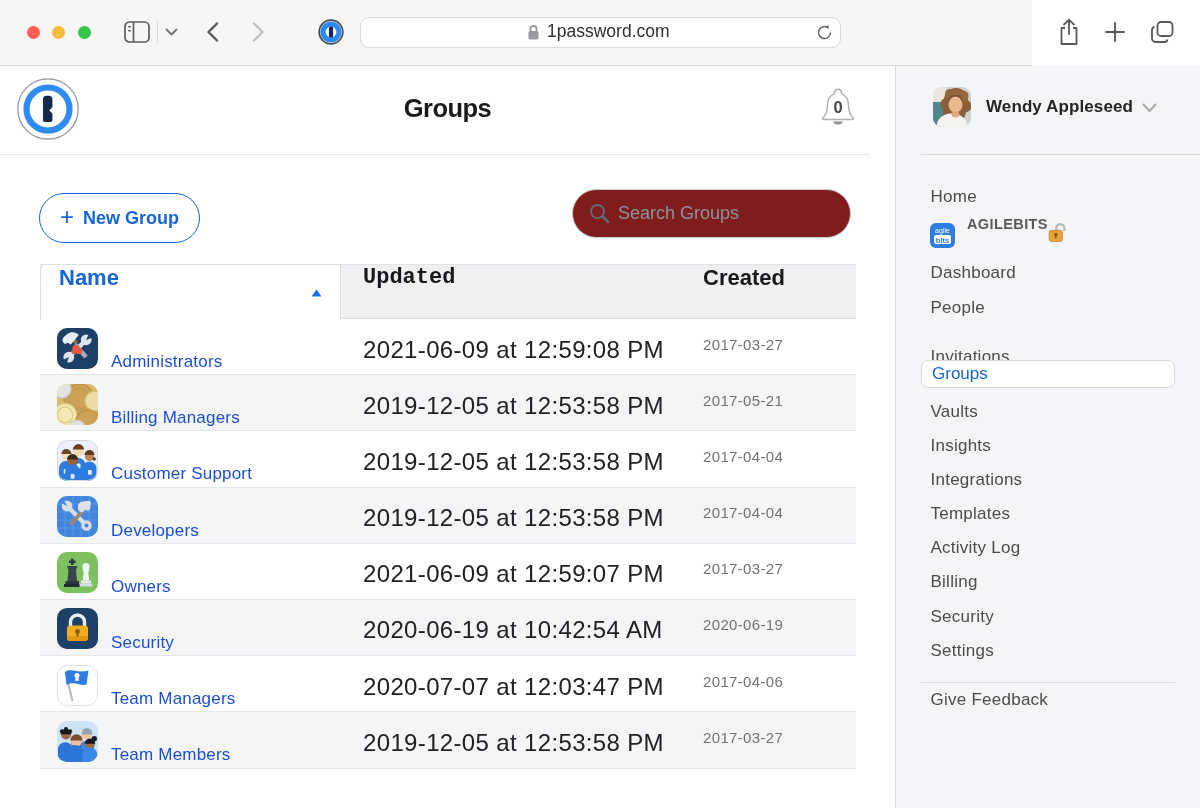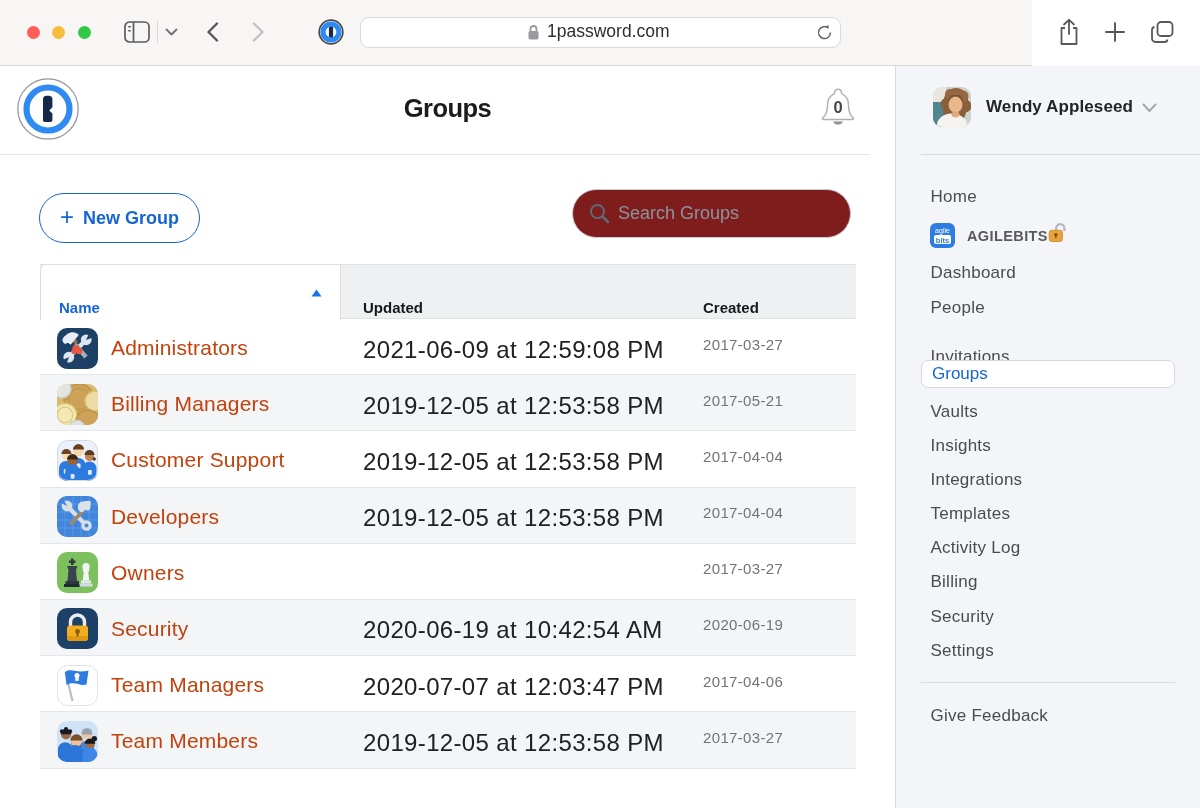--- a/index.html
+++ b/index.html
@@ -13,26 +13,26 @@
   #mdivider { position:absolute; left:0; top:88px; width:870px; height:1px; background:#e8e8ea; }
   #title { position:absolute; left:0; top:27.5px; width:895px; text-align:center; font-size:25.5px; font-weight:bold; color:#1a1b1d; letter-spacing:-0.55px; }
   #newgroup { position:absolute; left:39px; top:127px; width:161px; height:50px; border:1.5px solid #1565d5; border-radius:25px; color:#1565d5; font-size:18px; font-weight:bold; display:flex; align-items:center; justify-content:center; }
   #newgroup .plus { font-weight:400; font-size:24px; margin-right:9px; margin-top:-2px; }
   #search { position:absolute; left:572px; top:123px; width:279px; height:49px; border:1px solid #c9ccd1; border-radius:25px; background:#7f1d1d; display:flex; align-items:center; }
   #search .ph { color:#8d939c; font-size:18px; margin-left:8px; }
   
   #table { position:absolute; left:40px; top:198px; width:816px; }
   #thead { position:relative; height:55px; background:#eef0f2; border-top:1px solid #e0e2e5; border-bottom:1px solid #e0e2e5; }
   #namecell { position:absolute; left:0; top:-1px; width:301px; height:56px; background:#fff; border:1px solid #dcdee2; border-bottom:none; border-radius:6px 0 0 0; }
-  .hlabel { font-size:15px; font-weight:bold; color:#17181a; position:absolute; top:34px; }
+  .hlabel { font-size:22px; font-weight:bold; color:#17181a; position:absolute; top:0; }
   #namecell .hlabel { color:#1565d5; left:18px; }
   .row { position:relative; height:56.2px; border-bottom:1px solid #e5e6e9; }
   .row.alt { background:#f4f5f7; }
   .row .icon { position:absolute; left:17px; top:8.5px; }
-  .row .name { position:absolute; left:71px; top:17px; font-size:21px; letter-spacing:0.2px; color:#c2410c; }
+  .row .name { position:absolute; left:71px; top:33px; font-size:17px; letter-spacing:0.2px; color:#1d4ed8; }
   .row .upd { position:absolute; left:323px; top:16.5px; font-size:24px; letter-spacing:0.35px; color:#202124; }
   .row .cre { position:absolute; left:663px; top:16.5px; font-size:15px; letter-spacing:0.35px; color:#737373; }
   
   #side { position:absolute; left:895px; top:66px; width:320px; height:742px; background:#f4f5f8; border-left:1px solid #d8d9db; }
   #sdivider1 { position:absolute; left:25px; top:88px; width:280px; height:1px; background:#d9dadd; }
   #sdivider2 { position:absolute; left:25px; top:616px; width:254px; height:1px; background:#dcdde1; }
   .sitem { position:absolute; left:34.5px; font-size:17px; letter-spacing:0.25px; color:#4b4c50; }
   #wendy { position:absolute; left:90px; top:31px; font-size:17px; font-weight:bold; letter-spacing:0.1px; color:#232427; }
   #groupspill { position:absolute; left:25px; top:294px; width:254px; height:28px; background:#fff; border:1px solid #d5d7db; border-radius:7px; }
   #groupspill span { position:absolute; left:10px; top:3px; font-size:17px; color:#1565d5; }
@@ -114,21 +114,21 @@
   </div>
 
   <div id="table">
     <div id="thead">
       <div id="namecell">
           <span class="hlabel">Name</span>
         <svg style="position:absolute; left:270px; top:24px;" width="11" height="8" viewBox="0 0 11 8">
             <path d="M5.5,0.5 L10.5,7.5 H0.5 Z" fill="#1a73e8"></path>
           </svg>
       </div>
-      <span class="hlabel" style="left:323px;">Updated</span>
+      <span class="hlabel" style="left:323px;font-family:Liberation Mono, monospace;">Updated</span>
       <span class="hlabel" style="left:663px;">Created</span>
     </div>
     <div id="rows">
         <div class="row">
           <span class="icon"><svg width="41" height="41" viewBox="0 0 41 41">
               <rect width="41" height="41" rx="10" fill="#1d4066"></rect>
 <line x1="13.5" y1="27.5" x2="28" y2="13" stroke="#dde5ee" stroke-width="4.4"></line>
 <circle cx="11.8" cy="29.2" r="5.4" fill="#dde5ee"></circle>
 <path d="M12,29 L2.5,33.5 L7.5,41 Z" fill="#1d4066"></path>
 <circle cx="29.2" cy="11.8" r="5.4" fill="#dde5ee"></circle>
@@ -230,20 +230,21 @@
 <path d="M14,6.5 v2 h-2 v2.5 h2 v2 h2.5 v-2 h2 v-2.5 h-2 v-2 Z" fill="#2e3642"></path>
 <path d="M10,14 h10.5 l-1.5,4 1,11 h-9.5 l1,-11 Z" fill="#39434f"></path>
 <path d="M8.5,29 h13.5 v3 h-13.5 Z" fill="#2e3642"></path>
 <path d="M7,32 h16.5 v3 h-16.5 Z" fill="#222a33"></path>
 <circle cx="29" cy="14.5" r="3.6" fill="#f2f5f7"></circle>
 <path d="M25.5,17 h7 l-1.2,3.5 1,8 h-6.6 l1,-8 Z" fill="#f2f5f7"></path>
 <path d="M24,28.5 h10 v3 h-10 Z" fill="#e3e8ec"></path>
 <path d="M22.5,31.5 h13 v3 h-13 Z" fill="#d5dbe0"></path>
             </svg></span>
           <span class="name">Owners</span>
+          <span class="upd">2021-06-09 at 12:59:07 PM</span>
           <span class="cre">2017-03-27</span>
         </div>
         <div class="row alt">
           <span class="icon"><svg width="41" height="41" viewBox="0 0 41 41">
               <rect width="41" height="41" rx="10" fill="#1d4066"></rect>
 <path d="M13.5,19 v-5 a7,7 0 0 1 14,0 v5" fill="none" stroke="#e9edf2" stroke-width="3.4"></path>
 <rect x="10" y="17.5" width="21" height="15.5" rx="3" fill="#f3ae20"></rect>
 <path d="M10.2,28 h20.6 v2 a3,3 0 0 1 -3,3 h-14.6 a3,3 0 0 1 -3,-3 Z" fill="#e09a12"></path>
 <circle cx="20.5" cy="23.5" r="2.4" fill="#8a5c0e"></circle>
 <rect x="19.4" y="24" width="2.2" height="4.5" rx="1" fill="#8a5c0e"></rect>
@@ -333,21 +334,21 @@
     <path d="M1.5,1.5 L7.5,8 L13.5,1.5" fill="none" stroke="#a5a7ac" stroke-width="2" stroke-linecap="round" stroke-linejoin="round"></path>
   </svg>
   <div id="sdivider1"></div>
   <div class="sitem" style="top:121px;">Home</div>
   <svg class="abs" style="left:34px; top:157px;" width="25" height="25" viewBox="0 0 25 25">
     <rect width="25" height="25" rx="6" fill="#2e7de0"></rect>
     <text x="12.5" y="9.5" font-size="7" fill="#fff" text-anchor="middle" font-family="Liberation Sans">agile</text>
     <rect x="4" y="12" width="17" height="9" rx="2" fill="#fff"></rect>
     <text x="12.5" y="19.5" font-size="7.5" font-weight="bold" fill="#2e7de0" text-anchor="middle" font-family="Liberation Sans">bits</text>
   </svg>
-  <div class="sitem" style="left:71px; top:162px; font-weight:bold; color:#59595d; font-size:14.5px; letter-spacing:0.4px;">AGILEBITS</div>
+  <div class="sitem" style="left:71px; top:150px; font-weight:bold; color:#59595d; font-size:14.5px; letter-spacing:0.4px;">AGILEBITS</div>
   <svg class="abs" style="left:152px; top:155px;" width="20" height="21" viewBox="0 0 20 21">
     <path d="M8.2,9.5 V7.2 a4.1,4.1 0 0 1 8.2,0 V10" fill="none" stroke="#b4b7bc" stroke-width="2.3"></path>
     <rect x="1.2" y="9.3" width="13.2" height="11.2" rx="2.4" fill="#e8a33d"></rect>
     <rect x="1.2" y="9.3" width="13.2" height="11.2" rx="2.4" fill="none" stroke="#c8871f" stroke-width="0.8"></rect>
     <circle cx="7.8" cy="13.6" r="1.7" fill="#7c520f"></circle>
     <rect x="7" y="13.8" width="1.6" height="3.6" rx="0.8" fill="#7c520f"></rect>
   </svg>
   <div class="sitem" style="top:197px;">Dashboard</div>
   <div class="sitem" style="top:232px;">People</div>
   <div class="sitem" style="top:281px;">Invitations</div>
@@ -356,14 +357,14 @@
     </div>
   <div class="sitem" style="top:336px;">Vaults</div>
   <div class="sitem" style="top:370px;">Insights</div>
   <div class="sitem" style="top:403.5px;">Integrations</div>
   <div class="sitem" style="top:437.5px;">Templates</div>
   <div class="sitem" style="top:471.5px;">Activity Log</div>
   <div class="sitem" style="top:506px;">Billing</div>
   <div class="sitem" style="top:540.5px;">Security</div>
   <div class="sitem" style="top:574.5px;">Settings</div>
   <div id="sdivider2"></div>
-  <div class="sitem" style="top:640px;">Give Feedback</div>
+  <div class="sitem" style="top:624px;">Give Feedback</div>
 </div>
 
 </body></html>

